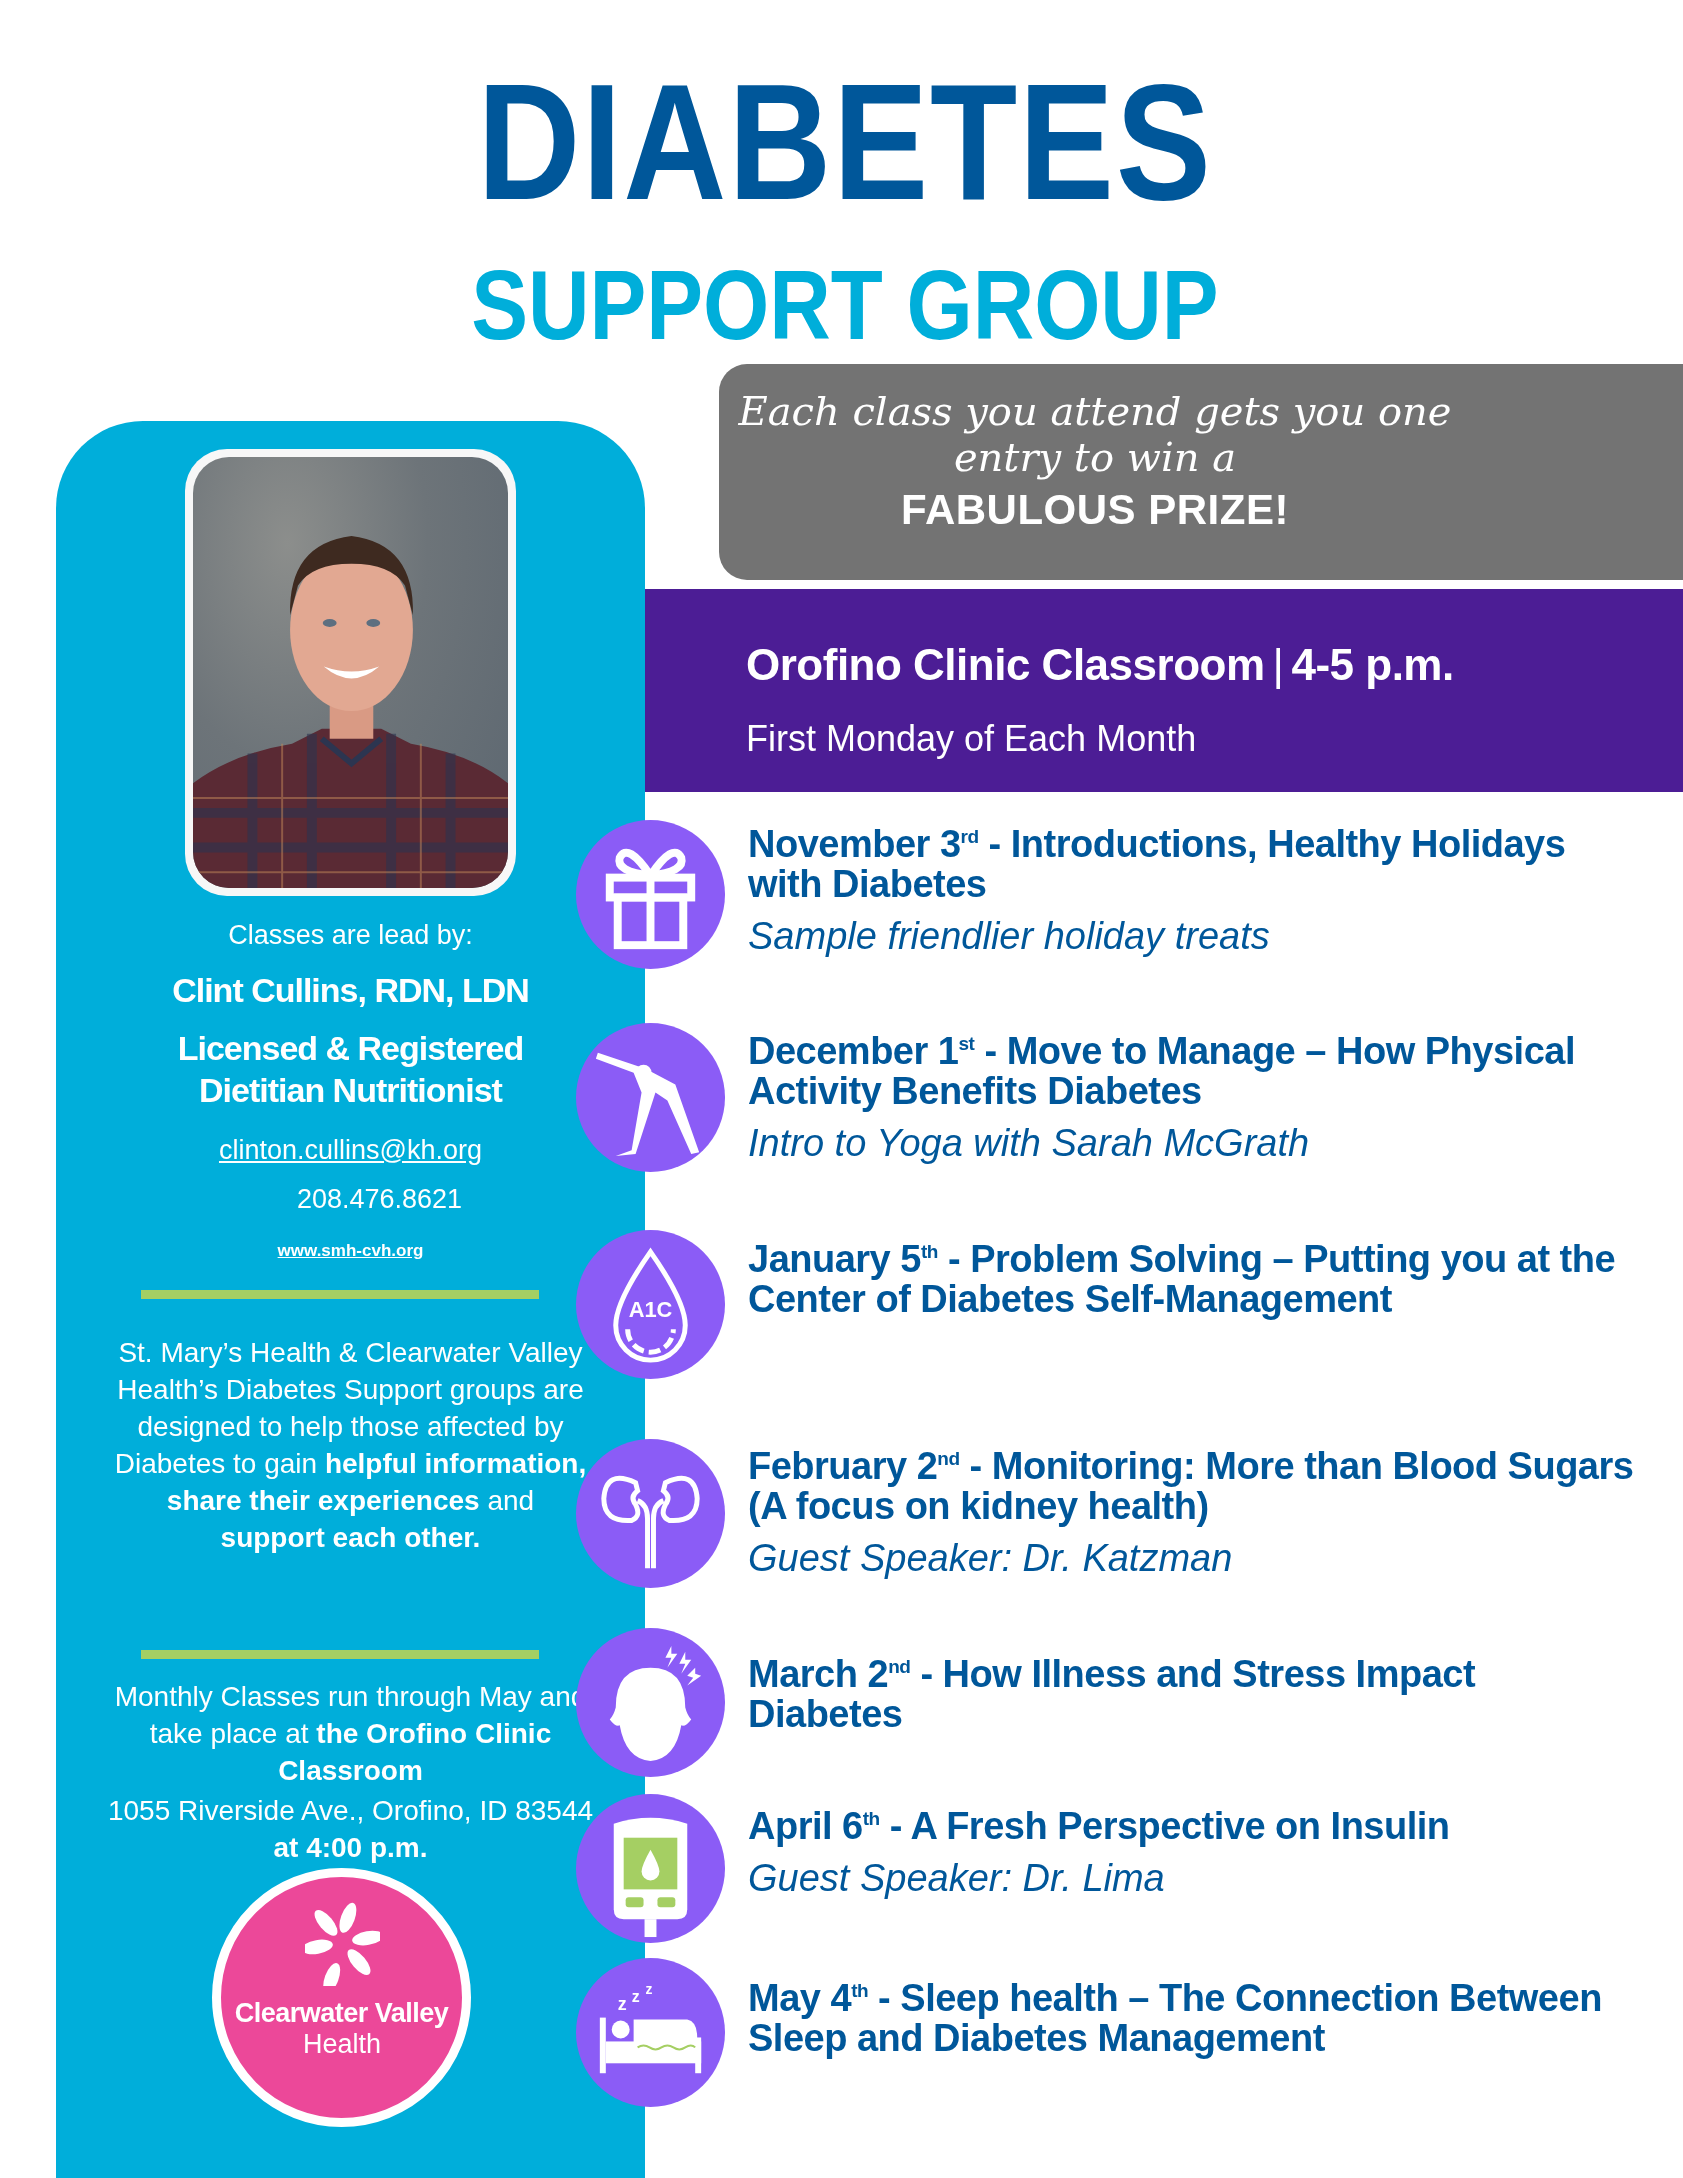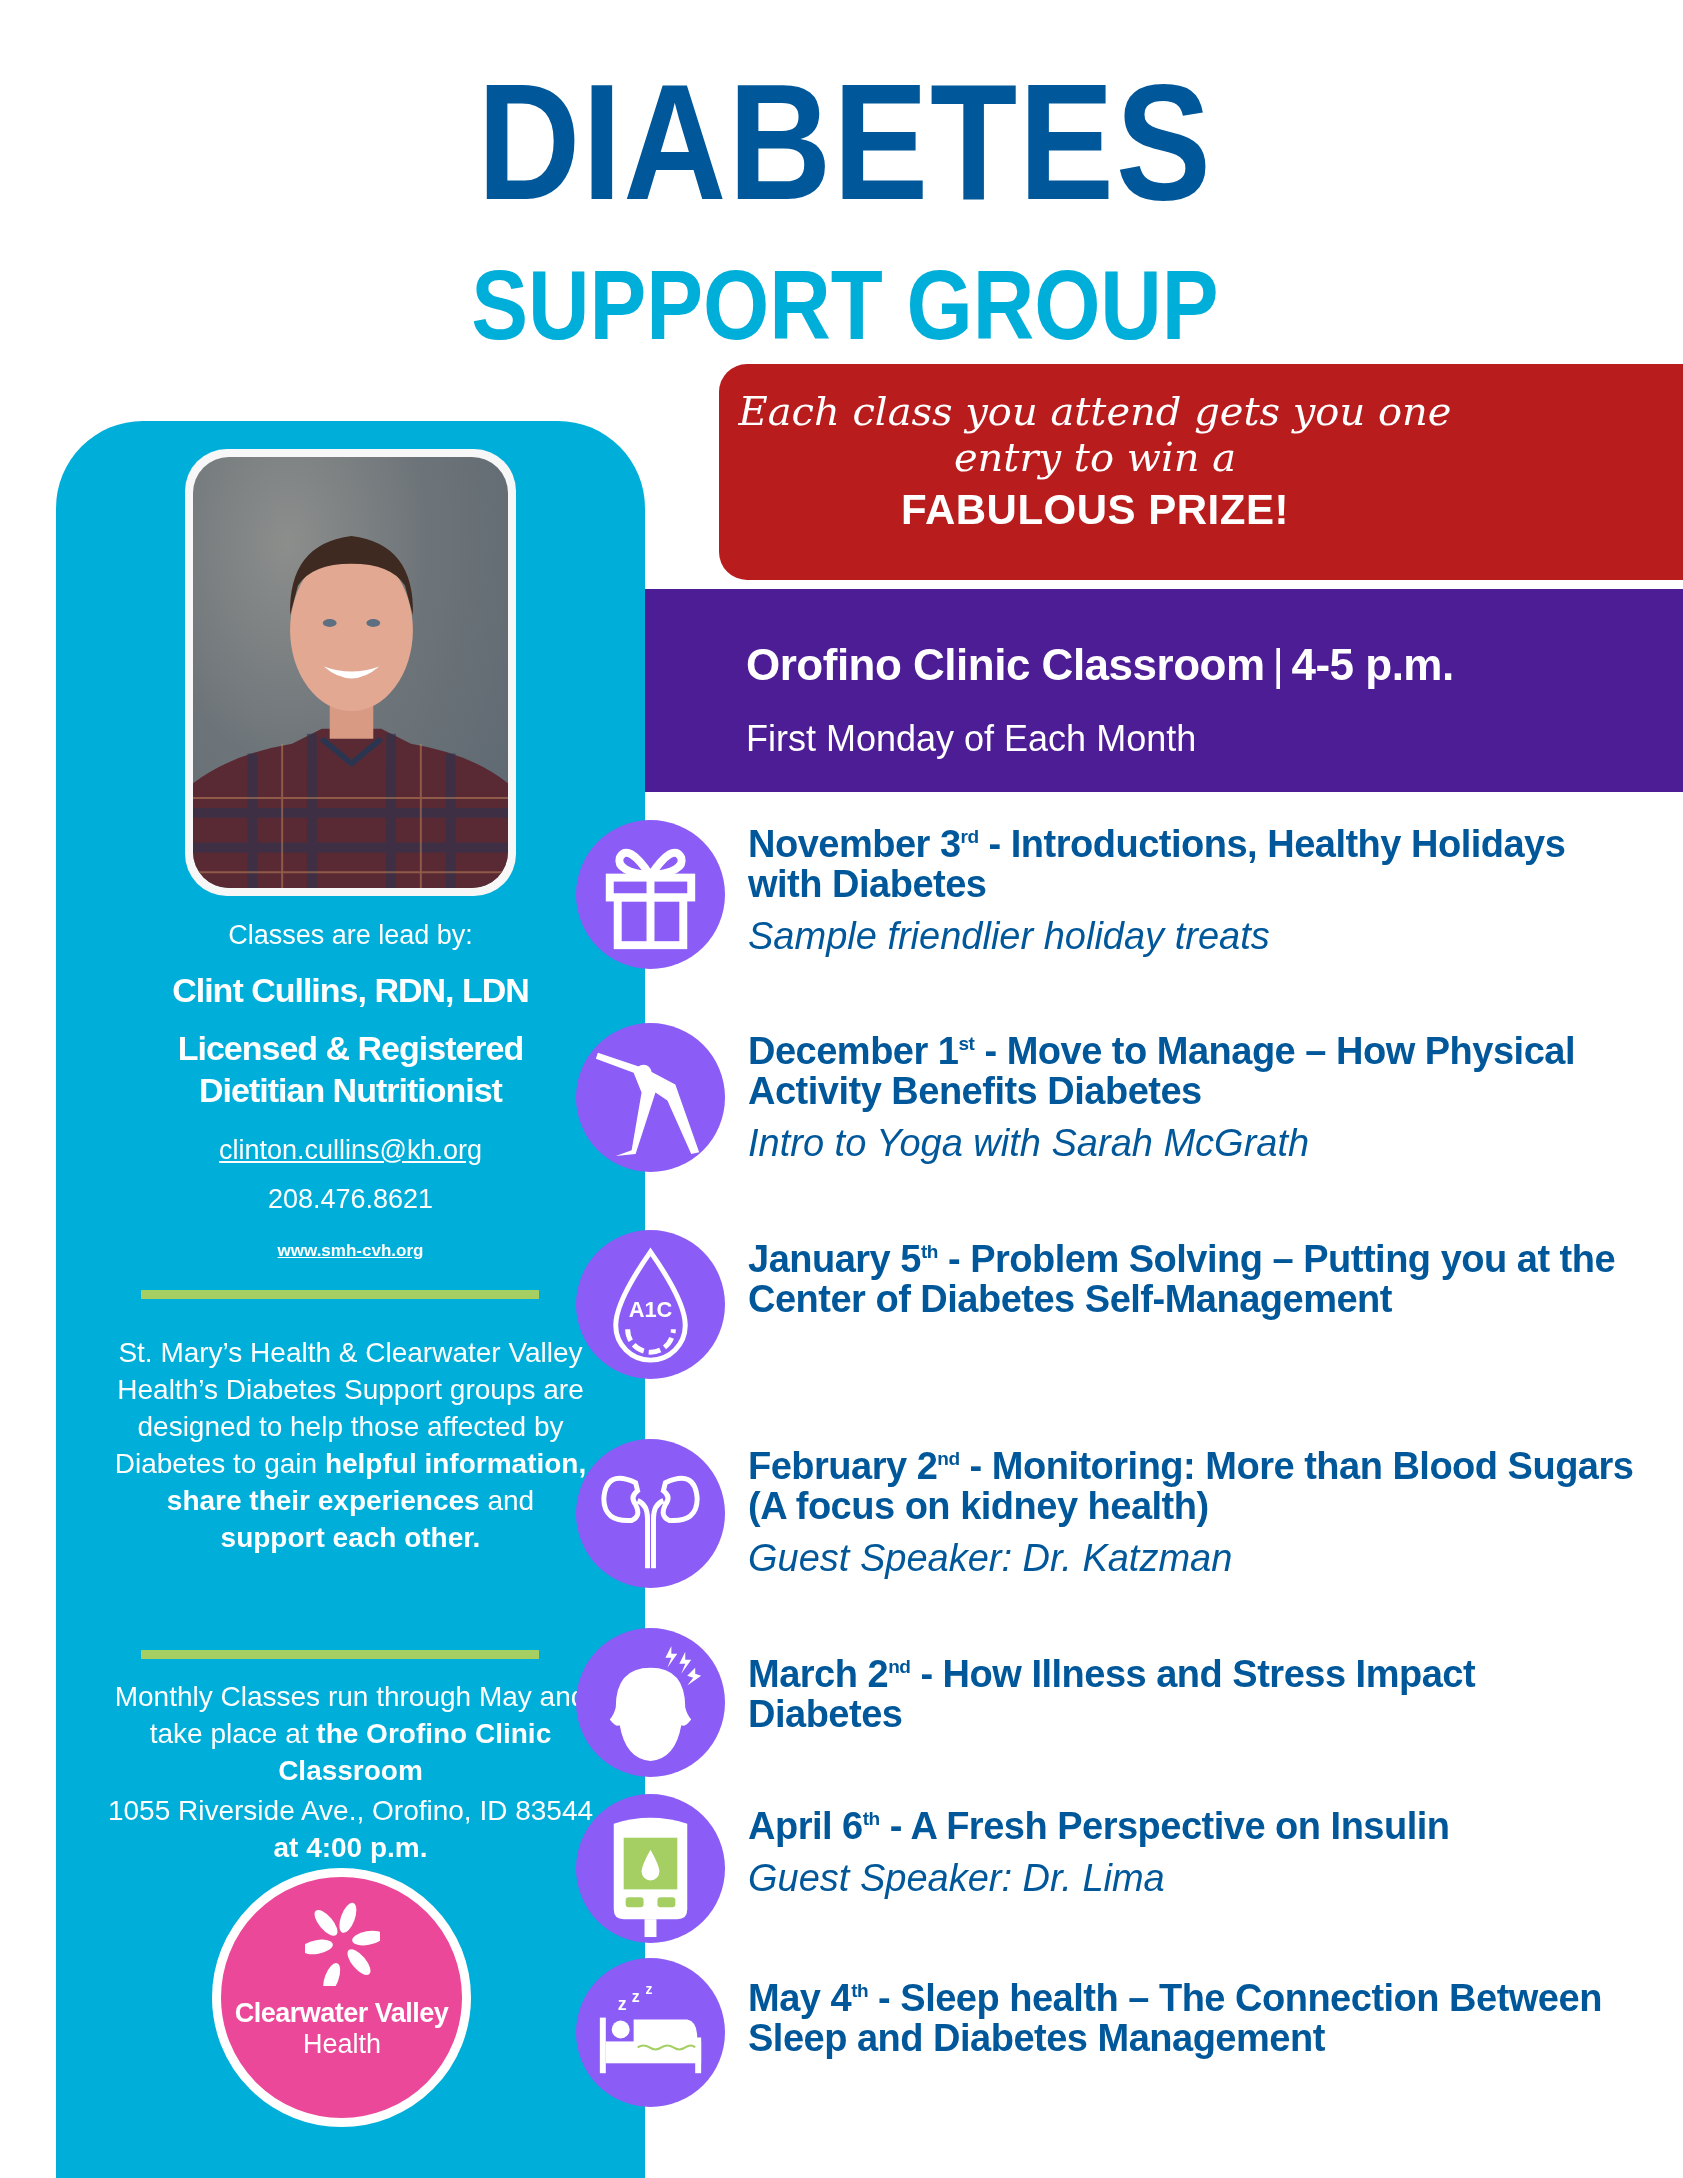--- a/index.html
+++ b/index.html
@@ -14,21 +14,21 @@
   }
   .title-sub {
     position: absolute; left: 0; width: 1683px; top: 255px; text-align: center;
     font-family: "Liberation Sans", sans-serif; font-weight: bold;
     font-size: 99px; line-height: 99px; color: #00AEDA;
     transform: scaleX(0.86); transform-origin: 866px 0;
   }
 
   .prize-banner {
     position: absolute; left: 719px; top: 364px; width: 964px; height: 216px;
-    background: #b91c1c; border-radius: 28px 0 0 28px;
+    background: #737373; border-radius: 28px 0 0 28px;
     color: #fff; text-align: center; padding-left: 0;
   }
   .prize-script {
     position: absolute; left: 0; width: 752px; top: 24px;
     font-family: "DejaVu Serif", serif; font-style: italic;
     font-size: 40px; line-height: 46px; color: #fff;
   }
   .prize-bold {
     position: absolute; left: 0; width: 752px; top: 123px;
     font-family: "Liberation Sans", sans-serif; font-weight: bold;
@@ -48,21 +48,21 @@
     background: radial-gradient(ellipse at 30% 20%, #8c8e8c 0%, #6d7479 45%, #5b6670 100%);
     position: relative;
   }
   .photo svg { position: absolute; left: 0; top: 0; width: 100%; height: 100%; }
 
   .lp-text { position: absolute; left: 0; width: 589px; text-align: center; color: #fff; }
   .lead-label { top: 498px; font-size: 27px; line-height: 32px; }
   .leader-name { top: 549px; font-size: 34px; line-height: 40px; font-weight: bold; letter-spacing: -1px; }
   .leader-title { top: 606px; font-size: 34px; line-height: 42px; font-weight: bold; letter-spacing: -1px; }
   .leader-email { top: 713px; font-size: 27px; line-height: 32px; text-decoration: underline; }
-  .leader-phone { top: 762px; font-size: 27px; line-height: 32px; }
+  .leader-phone { top: 762px; font-size: 27px; line-height: 32px; margin-left: 29px; }
   .leader-web { top: 814px; font-size: 17px; line-height: 32px; font-weight: bold; text-decoration: underline; }
   .divider {
     position: absolute; left: 85px; width: 398px; height: 9px; background: #A5CF63;
   }
   .divider-1 { top: 869px; }
   .divider-2 { top: 1229px; }
   .about { top: 913px; font-size: 28px; line-height: 37px; padding: 0 28px; }
   .about b, .venue b, .address b { font-weight: bold; }
   .venue { top: 1257px; font-size: 28px; line-height: 37px; padding: 0 40px; }
   .address { top: 1371px; font-size: 28px; line-height: 37px; padding: 0 40px; }

